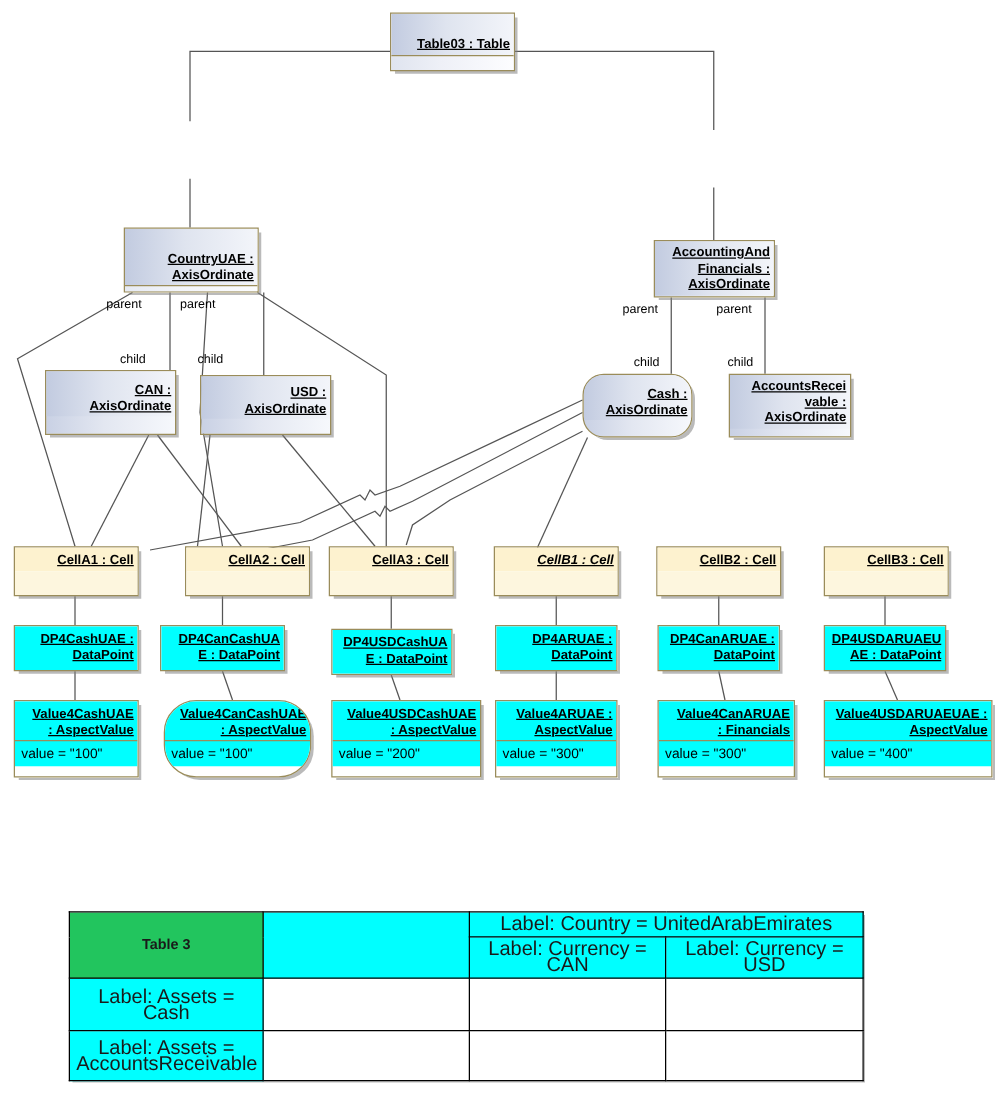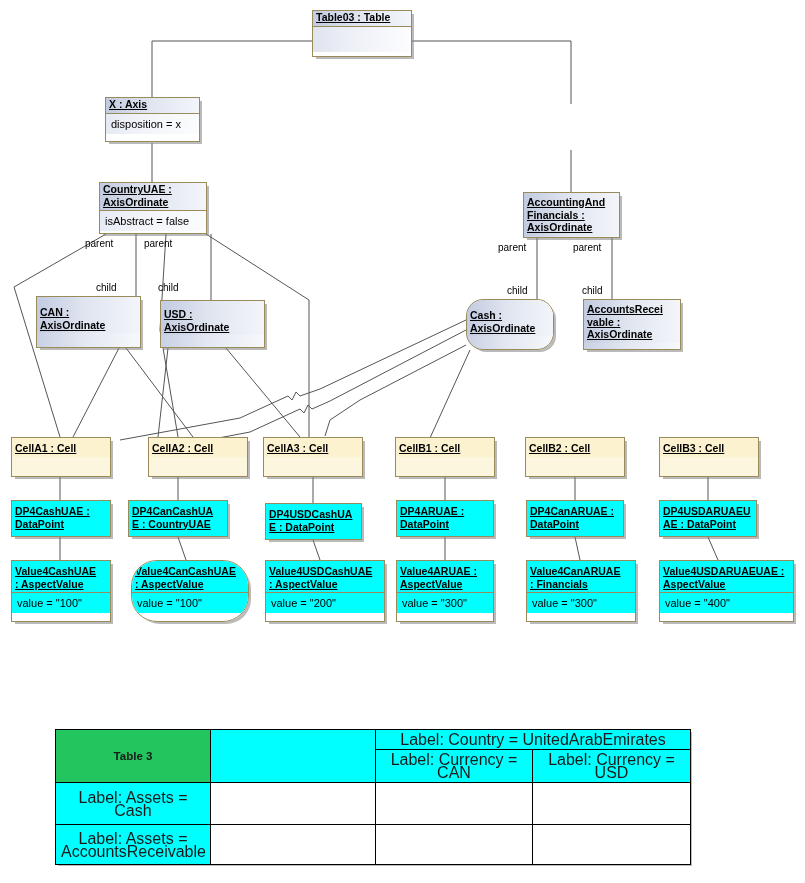--- a/index.html
+++ b/index.html
@@ -28,26 +28,26 @@
   
   .node {
     position: absolute;
     box-sizing: border-box;
     border: 1px solid #9a8c5a;
     box-shadow: 3px 3px 0 -1px rgba(130,130,130,0.55);
     overflow: hidden;
   }
   .node .hdr {
     box-sizing: border-box;
-    text-align: left;
+    text-align: right;
     font-weight: bold;
     font-size: 10.5px;
     line-height: 12.5px;
     color: #000000;
-    padding: 0 3px 2px 3px;
+    padding: 18px 3px 2px 3px;
     white-space: pre-line;
   }
   .node .hdr span.u {
     text-decoration: underline;
   }
   .node .body {
     box-sizing: border-box;
     border-top: 1px solid #9a8c5a;
     font-size: 11px;
     line-height: 14px;
@@ -192,24 +192,20 @@
       <path d="M575,537 L580,560"></path>
       <path d="M708,537 L718,560"></path>
     </g>
   </svg>
 
   <div class="node tablenode" style="left:312px; top:10px; width:100px; height:47px;">
     <div class="hdr"><span class="u">Table03 : Table</span></div>
     <div class="body" style="height:26px;"></div>
   </div>
 
-  <div class="node axisnode" style="left:105px; top:97px; width:95px; height:45px;">
-    <div class="hdr"><span class="u">X : Axis</span></div>
-    <div class="body">disposition = x</div>
-  </div>
 
 
   <div class="node axisnode" style="left:99px; top:182px; width:108px; height:52px;">
     <div class="hdr"><span class="u">CountryUAE :
 AxisOrdinate</span></div>
     <div class="body">isAbstract = false</div>
   </div>
 
   <div class="node axisnode plain" style="left:523px; top:192px; width:97px; height:46px;">
     <div class="hdr" style="padding-top:3px;"><span class="u">AccountingAnd
@@ -254,39 +250,39 @@
   </div>
   <div class="node cellnode" style="left:148px; top:437px; width:100px; height:40px;">
     <div class="hdr" style="padding-top:4px;"><span class="u">CellA2 : Cell</span></div>
     <div class="body" style="height:20px;"></div>
   </div>
   <div class="node cellnode" style="left:263px; top:437px; width:100px; height:40px;">
     <div class="hdr" style="padding-top:4px;"><span class="u">CellA3 : Cell</span></div>
     <div class="body" style="height:20px;"></div>
   </div>
   <div class="node cellnode" style="left:395px; top:437px; width:100px; height:40px;">
-    <div class="hdr" style="padding-top:4px;"><span class="u">CellB1 : Cell</span></div>
+    <div class="hdr" style="padding-top:4px;font-style:italic;"><span class="u">CellB1 : Cell</span></div>
     <div class="body" style="height:20px;"></div>
   </div>
   <div class="node cellnode" style="left:525px; top:437px; width:100px; height:40px;">
     <div class="hdr" style="padding-top:4px;"><span class="u">CellB2 : Cell</span></div>
     <div class="body" style="height:20px;"></div>
   </div>
   <div class="node cellnode" style="left:659px; top:437px; width:100px; height:40px;">
     <div class="hdr" style="padding-top:4px;"><span class="u">CellB3 : Cell</span></div>
     <div class="body" style="height:20px;"></div>
   </div>
 
   <div class="node cyannode noBody" style="left:11px; top:500px; width:100px; height:37px;">
     <div class="hdr" style="padding-top:4px;"><span class="u">DP4CashUAE :
 DataPoint</span></div>
   </div>
   <div class="node cyannode noBody" style="left:128px; top:500px; width:100px; height:37px;">
     <div class="hdr" style="padding-top:4px;"><span class="u">DP4CanCashUA
-E : CountryUAE</span></div>
+E : DataPoint</span></div>
   </div>
   <div class="node cyannode noBody" style="left:265px; top:503px; width:97px; height:37px;">
     <div class="hdr" style="padding-top:4px;"><span class="u">DP4USDCashUA
 E : DataPoint</span></div>
   </div>
   <div class="node cyannode noBody" style="left:396px; top:500px; width:98px; height:37px;">
     <div class="hdr" style="padding-top:4px;"><span class="u">DP4ARUAE :
 DataPoint</span></div>
   </div>
   <div class="node cyannode noBody" style="left:526px; top:500px; width:98px; height:37px;">

